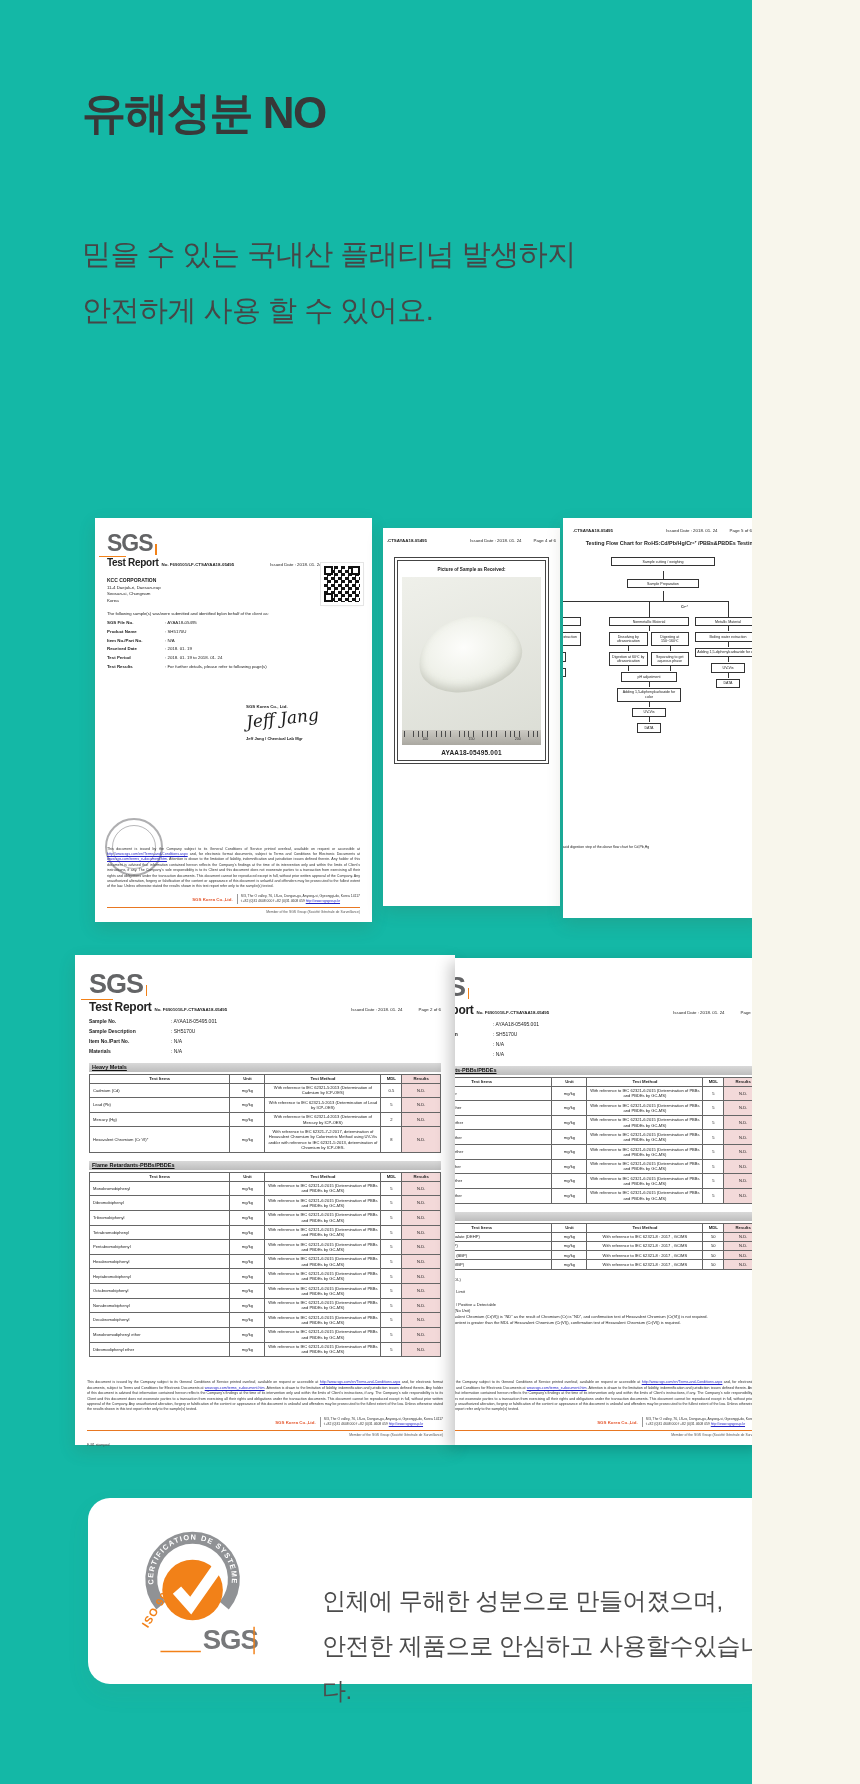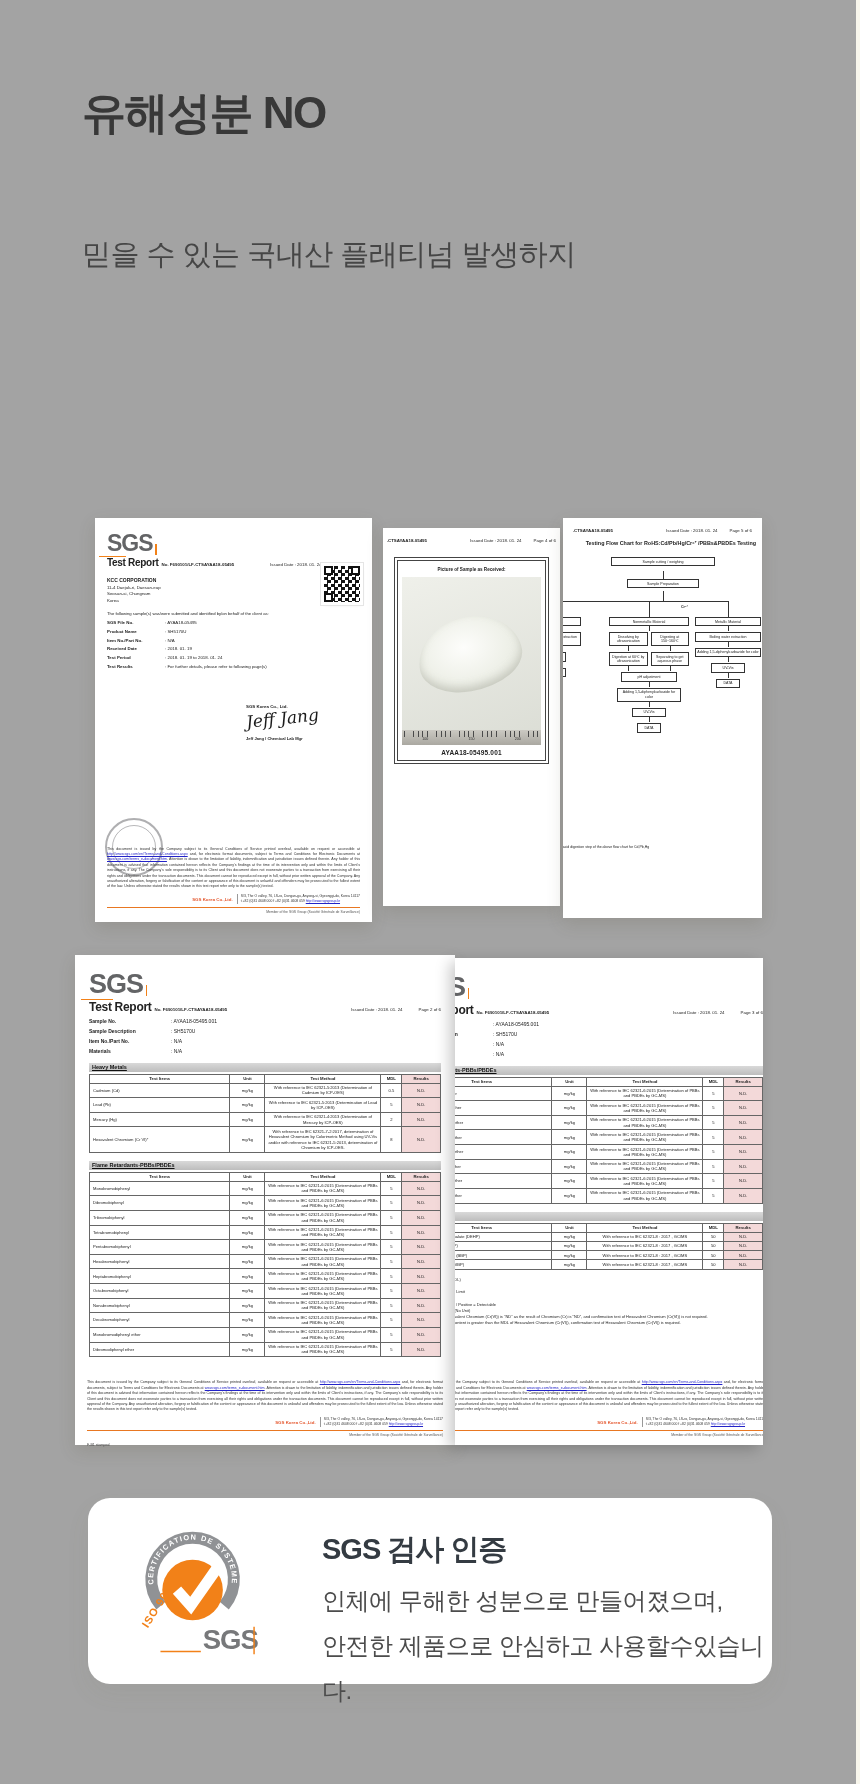--- a/index.html
+++ b/index.html
@@ -1,17 +1,17 @@
 <!DOCTYPE html>
 <html><head>
 <meta charset="utf-8">
 <style>
   html,body{margin:0;padding:0;-webkit-text-size-adjust:100%;}
   body{width:860px;background:#f8f6ec;}
-  .canvas{position:relative;width:856px;height:1784px;background:#a3a3a3;overflow:hidden;
+  .canvas{position:relative;width:752px;height:1784px;background:#14b8a6;overflow:hidden;
           font-family:"Liberation Sans",sans-serif;color:#222;}
 
   
   .title{position:absolute;left:82px;top:84px;margin:0;font-size:44px;line-height:58px;
          font-weight:800;letter-spacing:-1.5px;color:#383838;}
   .title span{display:block;}
   .lead{position:absolute;left:82px;top:226px;margin:0;font-size:29px;line-height:56px;color:#464646;letter-spacing:-0.5px;}
   .lead span{display:block;}
 
   
@@ -142,20 +142,21 @@
 </head>
 <body>
 
 <div class="canvas">
 
   <h1 class="title">
     <span>유해성분 NO</span>
   </h1>
   <p class="lead">
     <span>믿을 수 있는 국내산 플래티넘 발생하지</span>
+    <span>안전하게 사용 할 수 있어요.</span>
   </p>
 
   <div class="page p1">
     <div class="sgs-logo">SGS</div>
     <div class="rep-head">
       <span class="rep-label">Test Report</span>
       <span class="rep-no">No. F690101/LF-CTSAYAA18-05495</span>
       <span class="issued">Issued Date :  2018. 01. 24</span>
       <span class="pageno">Page 1 of 6</span>
     </div>
@@ -668,20 +669,19 @@
       <text font-size="8" font-weight="bold" fill="#ffffff" letter-spacing="1.6" font-family="Liberation Sans,sans-serif">
         <textPath href="#arct" startOffset="50%" text-anchor="middle" dominant-baseline="middle">CERTIFICATION DE SYSTEME</textPath>
       </text>
       <text x="0" y="104" transform="rotate(-58 16 96)" font-size="12" font-weight="bold" fill="#f28118" letter-spacing="1" font-family="Liberation Sans,sans-serif">ISO 9001</text>
       <circle cx="63" cy="72" r="33" fill="#f28118"></circle>
       <path d="M46,72 L61,89 L89,49" stroke="#ffffff" stroke-width="12" fill="none"></path>
       <text x="74" y="136" font-size="30" font-weight="bold" fill="#77787a" letter-spacing="-1" font-family="Liberation Sans,sans-serif">SGS</text>
       <line x1="28" y1="139" x2="72" y2="139" stroke="#f28118" stroke-width="1.6"></line>
       <line x1="130" y1="112" x2="130" y2="142" stroke="#f28118" stroke-width="1.6"></line>
     </svg>
-    <h2 class="cert-title">SGS 검사 인증</h2>
     <p class="cert-body">
       <span>인체에 무해한 성분으로 만들어졌으며,</span>
       <span>안전한 제품으로 안심하고 사용할수있습니다.</span>
     </p>
   </div>
 
 </div>
 
 </body></html>

